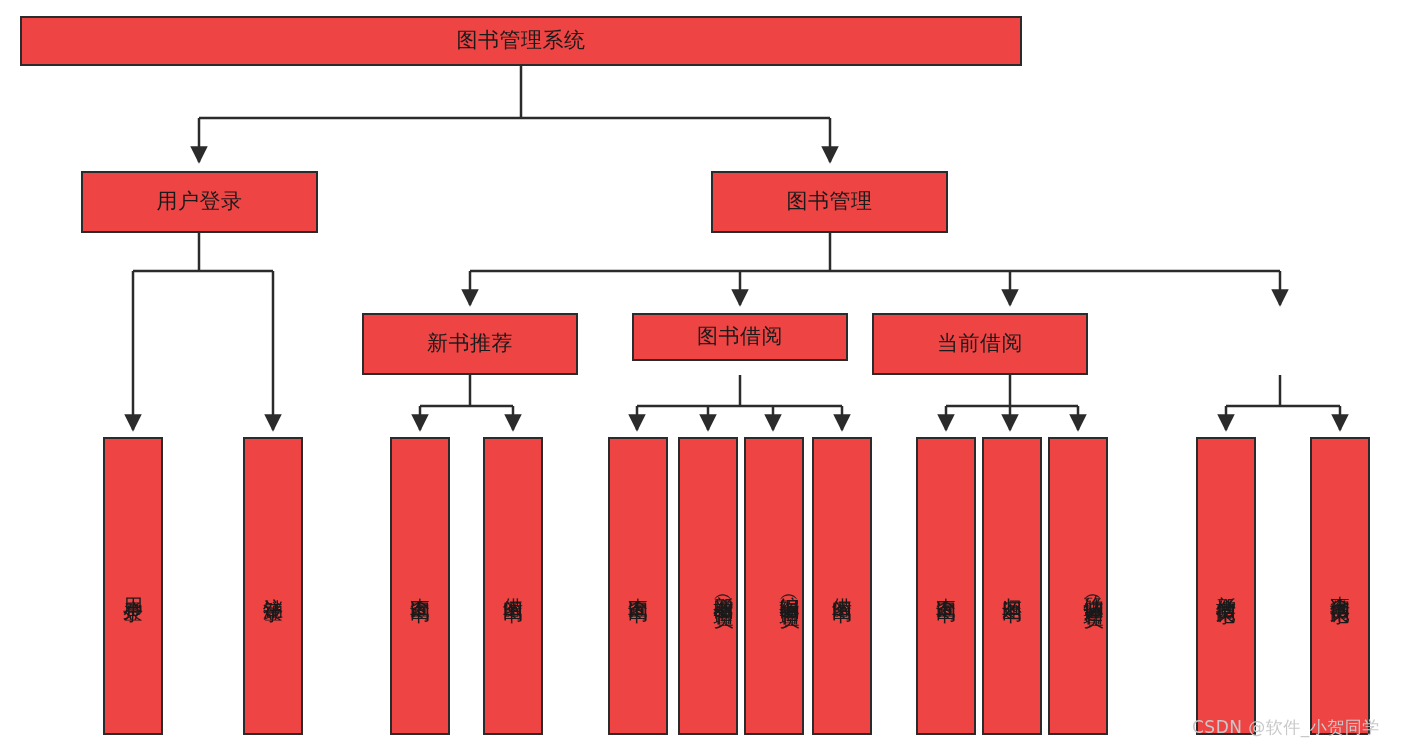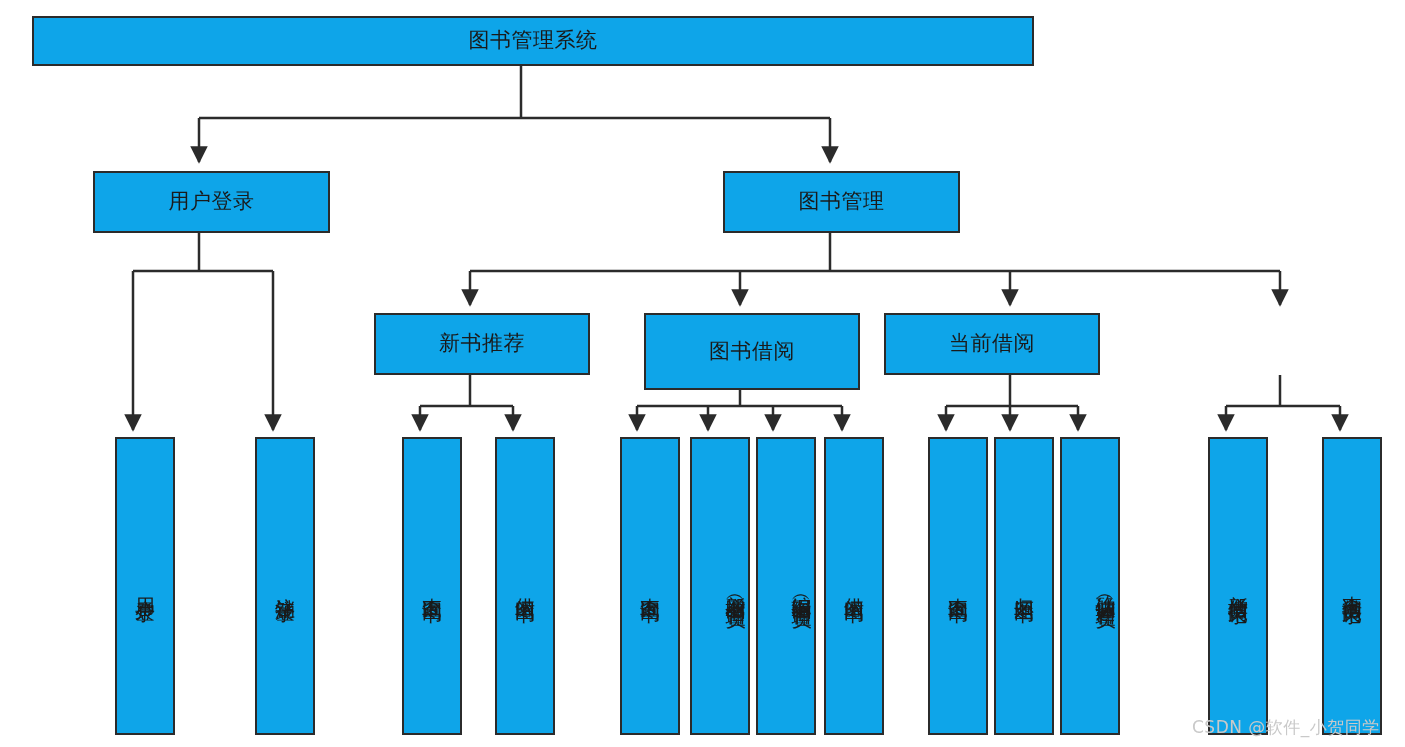--- a/index.html
+++ b/index.html
@@ -21,27 +21,26 @@
     position: absolute;
     left: 0;
     top: 0;
     width: 1405px;
     height: 747px;
     pointer-events: none;
   }
   .node {
     position: absolute;
     box-sizing: border-box;
-    background: #0ea5e9;
+    background: #ef4444;
     border: 2px solid #2b2b2b;
     display: flex;
     align-items: center;
     justify-content: center;
     color: #1a1a1a;
-    margin-left: 12px;
   }
   .node-h {
     font-size: 21px;
     line-height: 1.1;
     letter-spacing: 0.5px;
     white-space: nowrap;
   }
   .node-v {
     font-size: 20px;
     line-height: 1.25;
@@ -121,21 +120,21 @@
       <path d="M 1340 406 L 1340 430" marker-end="url(#arrow)"></path>
     </g>
   </svg>
 
   <div class="node node-h" style="left:20px; top:16px; width:1002px; height:50px;">图书管理系统</div>
 
   <div class="node node-h" style="left:81px; top:171px; width:237px; height:62px;">用户登录</div>
   <div class="node node-h" style="left:711px; top:171px; width:237px; height:62px;">图书管理</div>
 
   <div class="node node-h" style="left:362px; top:313px; width:216px; height:62px;">新书推荐</div>
-  <div class="node node-h" style="left:632px; top:313px; width:216px; height:77px;">图书借阅</div>
+  <div class="node node-h" style="left:632px; top:313px; width:216px; height:48px;">图书借阅</div>
   <div class="node node-h" style="left:872px; top:313px; width:216px; height:62px;">当前借阅</div>
 
   <div class="node node-v center-v" style="left:103px; top:437px; width:60px; height:298px;">用户登录</div>
   <div class="node node-v center-v" style="left:243px; top:437px; width:60px; height:298px;">注销登录</div>
 
   <div class="node node-v center-v" style="left:390px; top:437px; width:60px; height:298px;">查询图书</div>
   <div class="node node-v center-v" style="left:483px; top:437px; width:60px; height:298px;">借阅图书</div>
 
   <div class="node node-v center-v" style="left:608px; top:437px; width:60px; height:298px;">查询图书</div>
   <div class="node node-v" style="left:678px; top:437px; width:60px; height:298px;">新增图书（管理员）</div>

